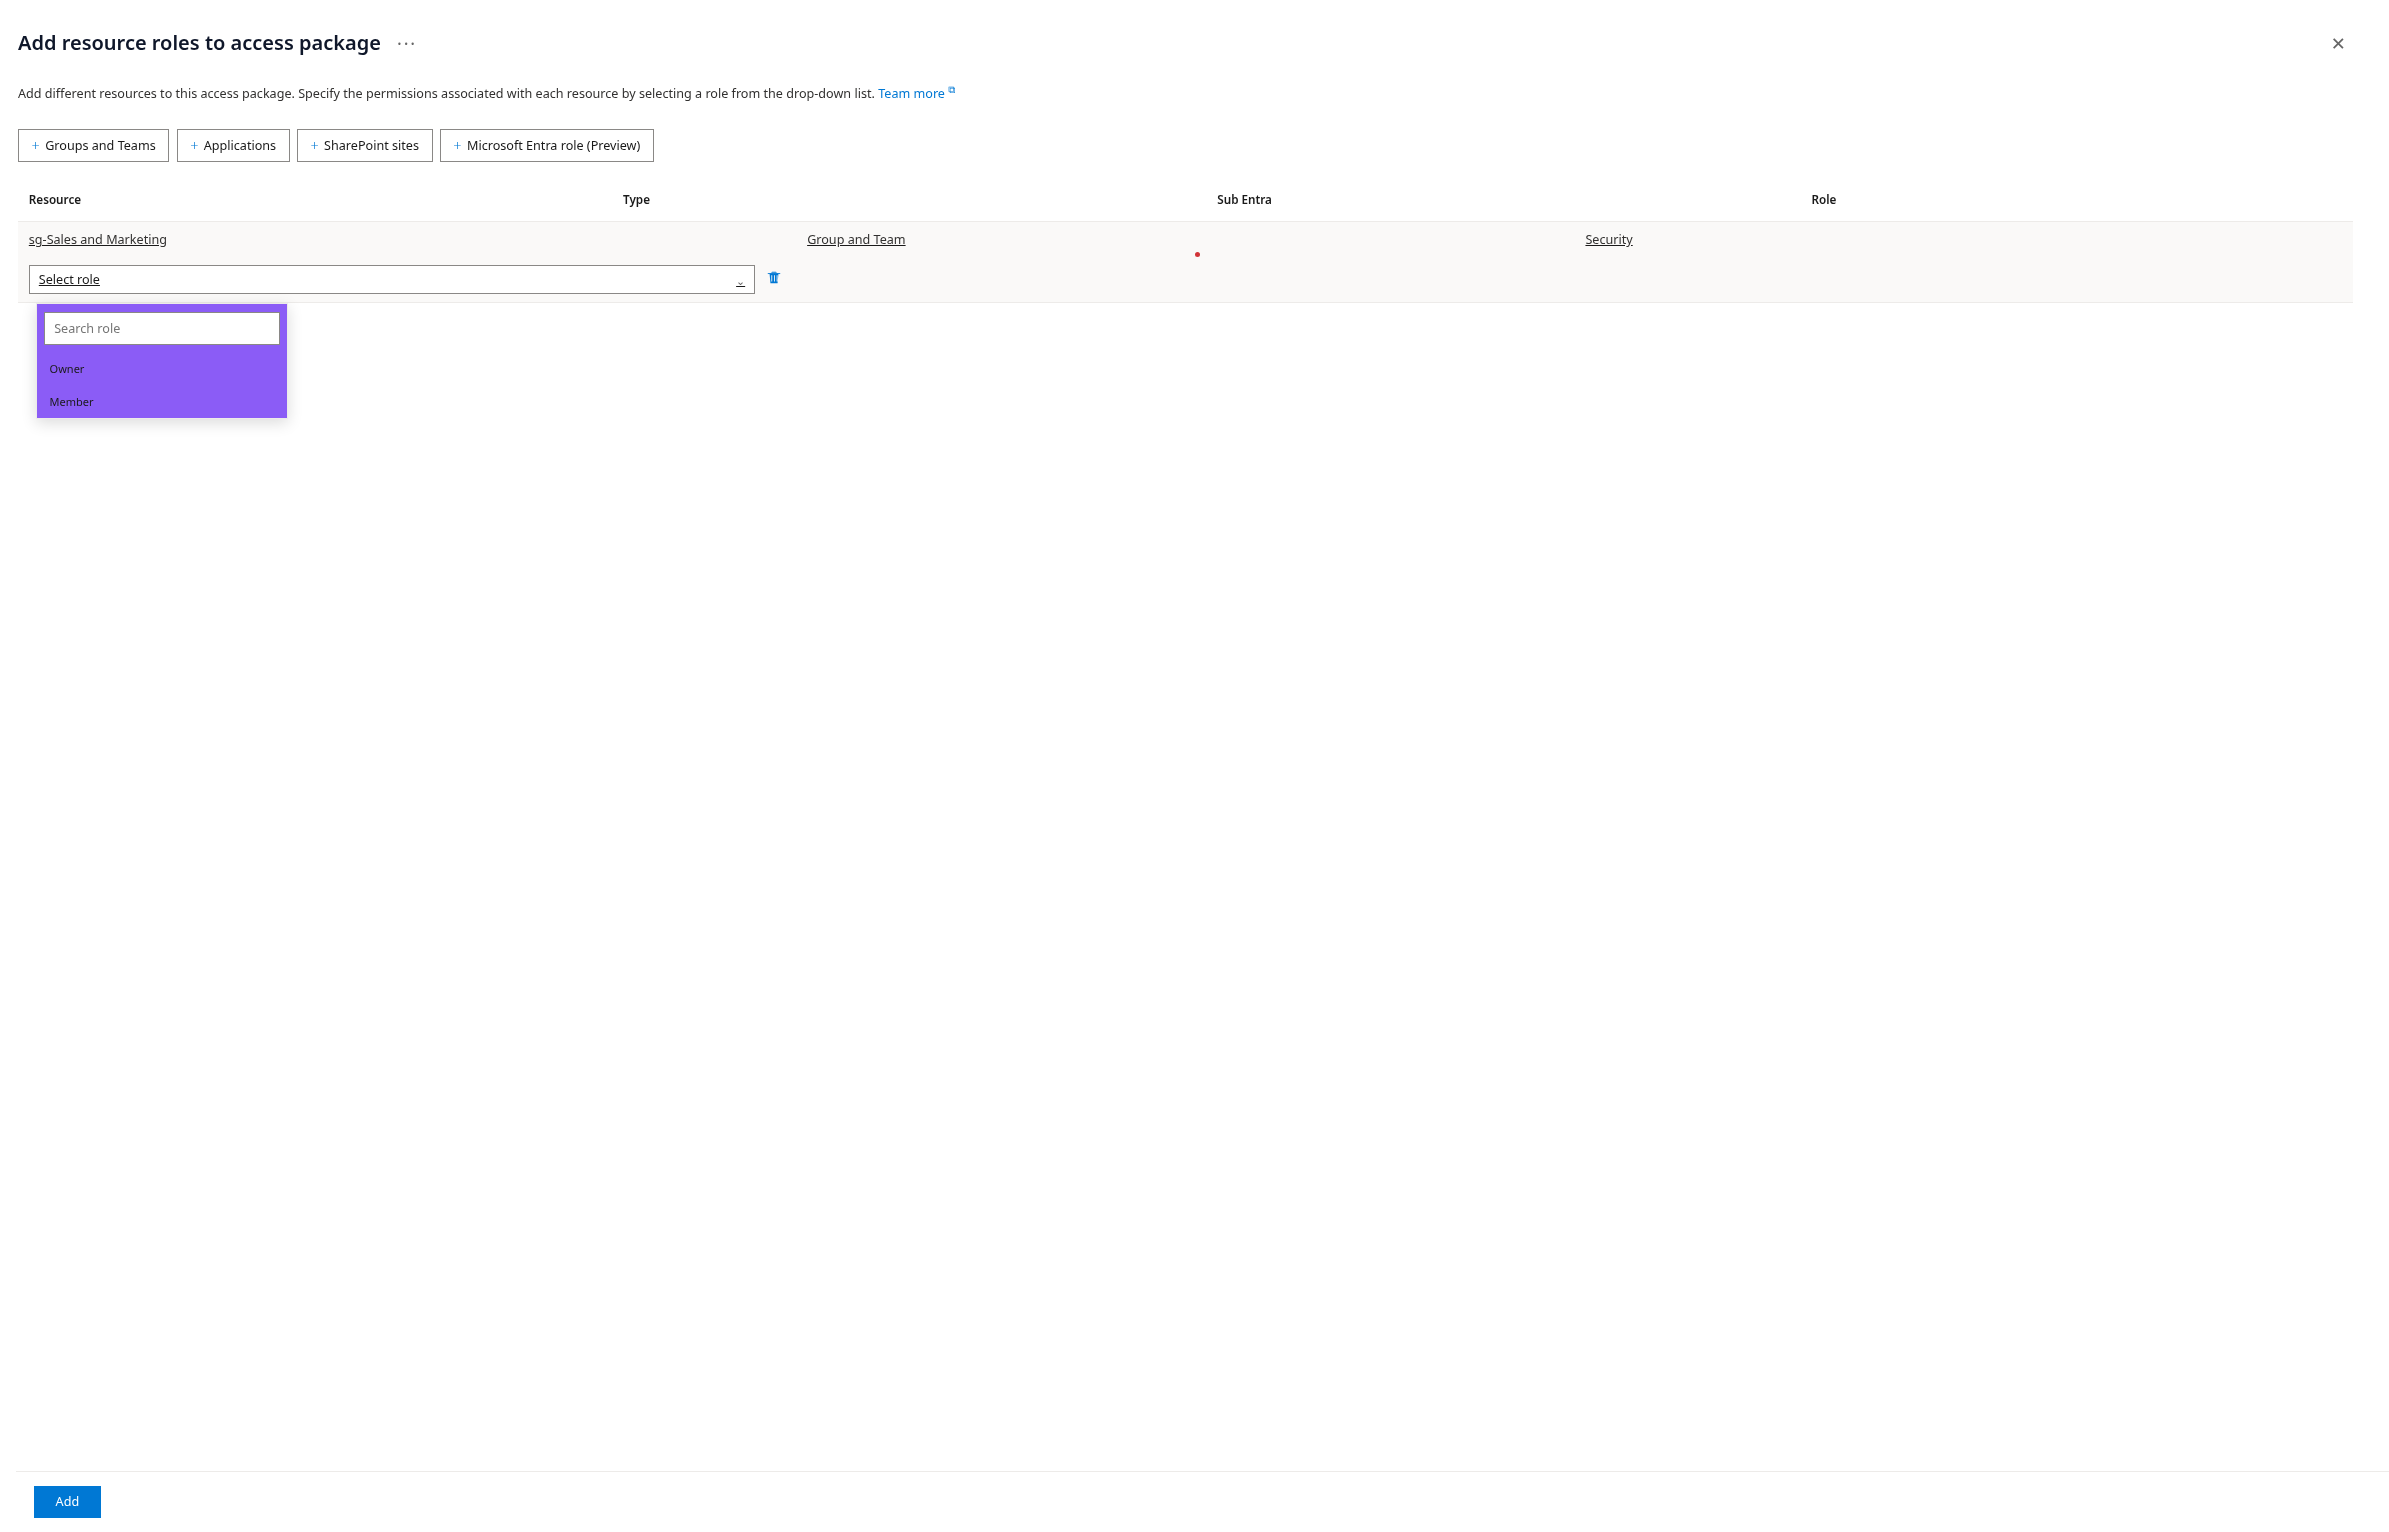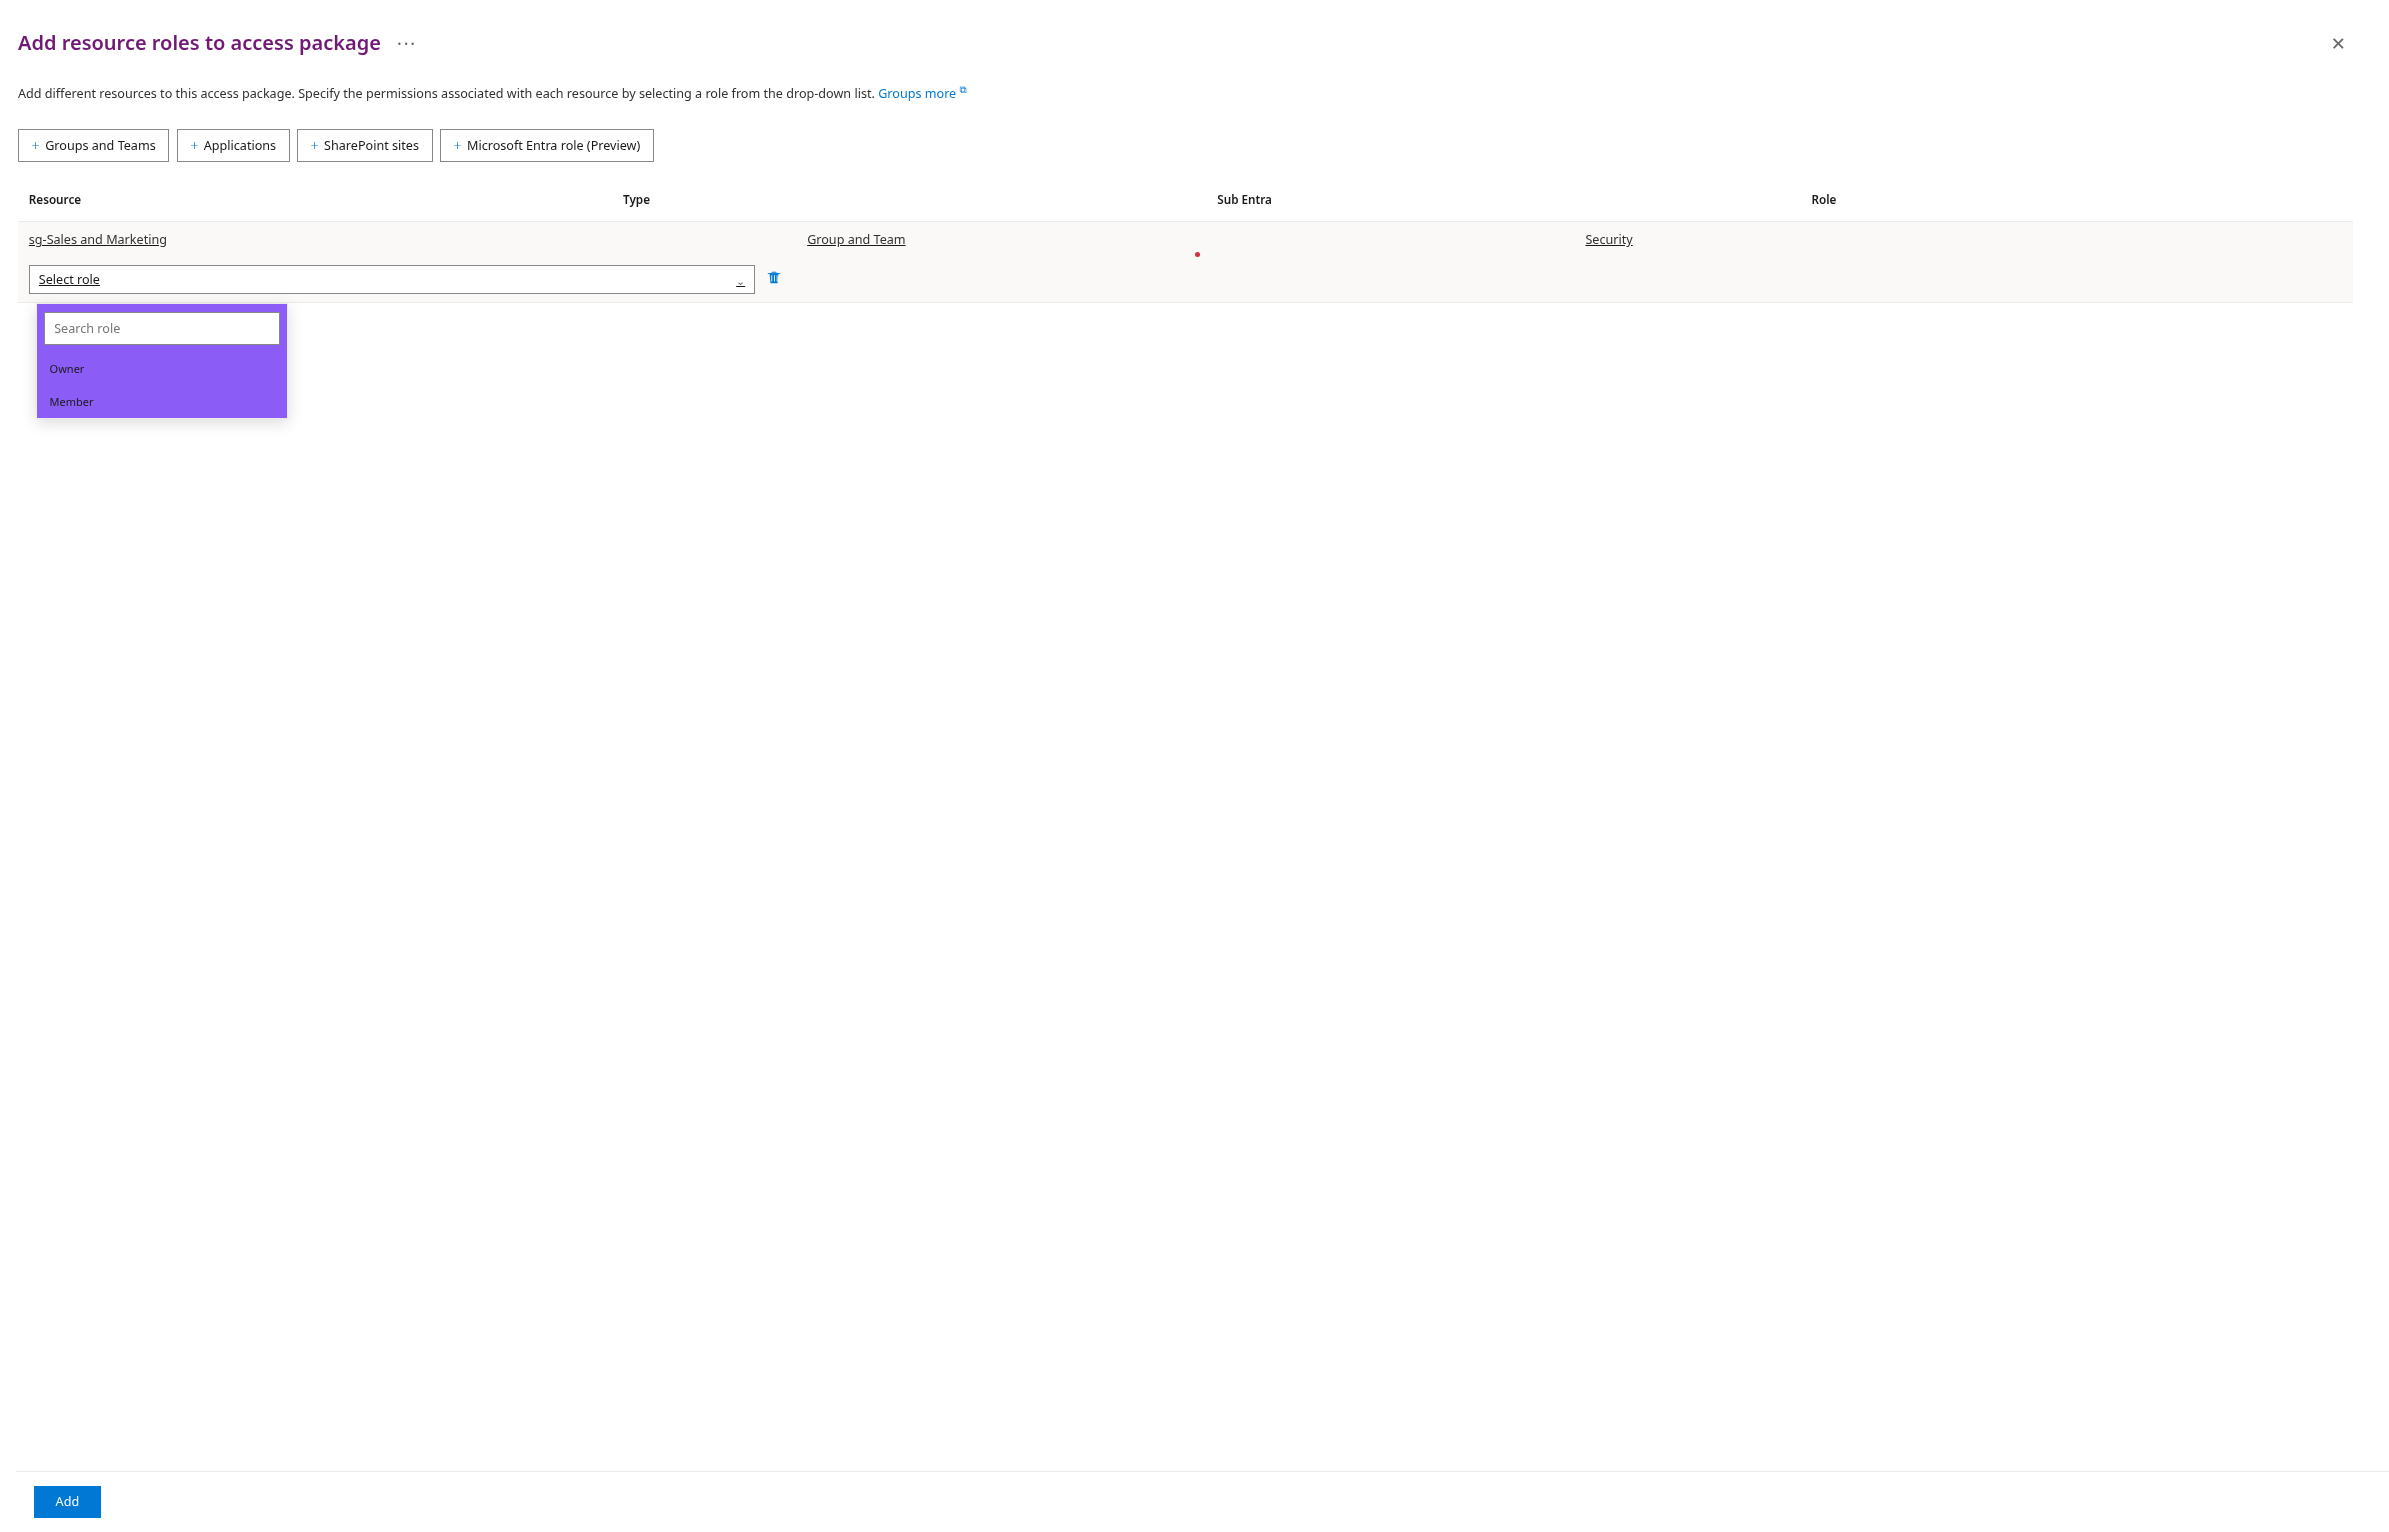--- a/index.html
+++ b/index.html
@@ -33,21 +33,21 @@
 
     .dialog-title-row {
       display: flex;
       align-items: center;
       gap: 10.8px;
     }
 
     .dialog-title {
       font-size: 20px;
       font-weight: 600;
-      color: #701a75;
+      color: #0f172a;
     }
 
     .dialog-more-btn {
       background: none;
       border: none;
       cursor: pointer;
       color: #666;
       font-size: 18px;
       padding: 1.8px 5.4px;
       letter-spacing: 1.8px;
@@ -252,21 +252,21 @@
     <div class="dialog-title-row">
       <h1 class="dialog-title">Add resource roles to access package</h1>
       <button class="dialog-more-btn">···</button>
     </div>
     <button class="close-btn">✕</button>
   </div>
 
   <p class="description">
     <span>Add different resources to this access package. Specify the permissions associated with each resource by selecting a role from the drop-down list.</span>
     <a class="learn-more" href="#">
-      <span>Groups more</span>
+      <span>Team more</span>
       <span class="external-icon">⧉</span>
     </a>
   </p>
 
   <div class="button-row">
     <button class="resource-btn">
       <span class="plus">+</span>
       <span>Groups and Teams</span>
     </button>
     <button class="resource-btn">

